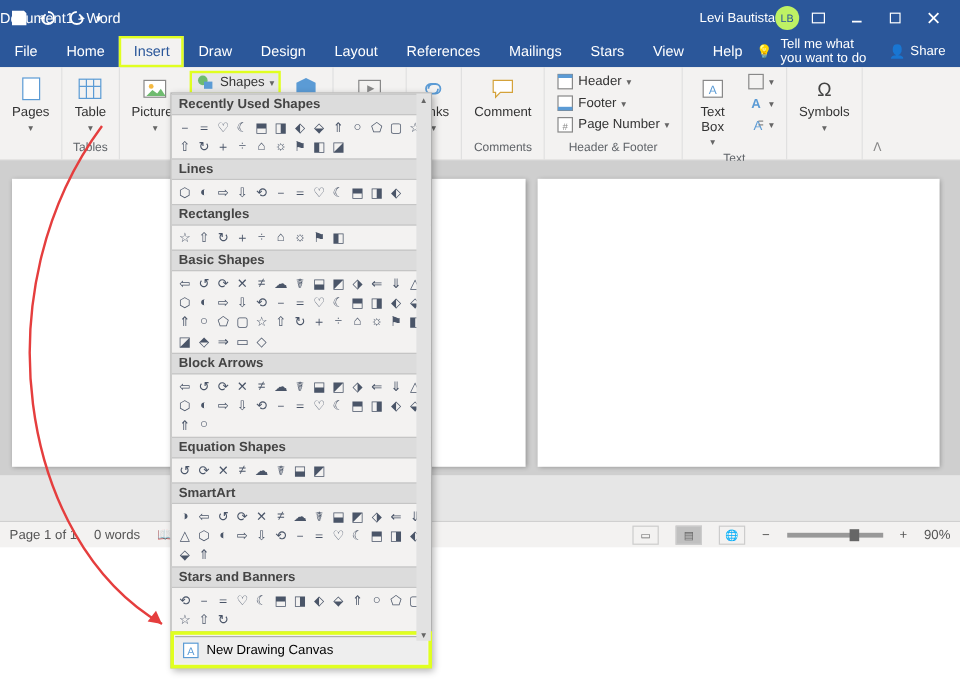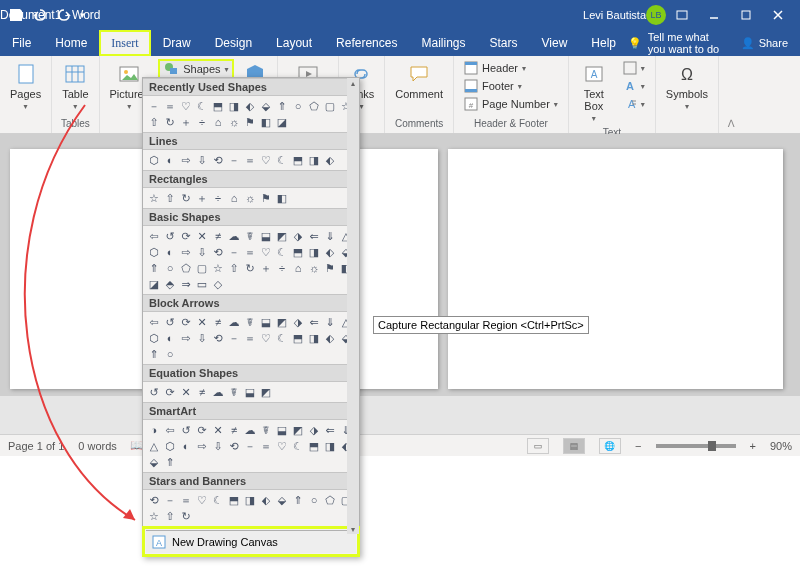--- a/index.html
+++ b/index.html
@@ -2,25 +2,25 @@
 <html><head>
 <meta charset="utf-8">
 <style>
   * { box-sizing: border-box; margin: 0; padding: 0; font-family: "Segoe UI", sans-serif; }
   body { background: #e6e6e6; width: 800px; height: 567px; overflow: hidden; position: relative; }
   .titlebar { background: #2b579a; height: 30px; display: flex; align-items: center; color: #fff; font-size: 12px; position: relative; }
   .qat { display: flex; gap: 8px; padding: 0 8px; align-items: center; }
   .qat-icon { width: 16px; height: 16px; fill: #fff; cursor: pointer; }
   .title-center { position: absolute; left: 0; right: 0; pointer-events: none; }
   .title-right { margin-left: auto; display: flex; align-items: center; gap: 0; padding-right: 6px; }
-  .avatar { width: 20px; height: 20px; border-radius: 50%; background: #84cc16; color: #2b579a; font-size: 9px; display: flex; align-items: center; justify-content: center; }
+  .avatar { width: 20px; height: 20px; border-radius: 50%; background: #bef264; color: #2b579a; font-size: 9px; display: flex; align-items: center; justify-content: center; }
   .win-btn { width: 32px; height: 20px; display: flex; align-items: center; justify-content: center; cursor: pointer; }
   .ribbon-tabs { background: #2b579a; height: 26px; display: flex; align-items: stretch; color: #fff; font-size: 12px; }
   .ribbon-tab { padding: 0 12px; display: flex; align-items: center; cursor: pointer; }
-  .ribbon-tab.active { background: #f3f2f1; color: #2b579a; font-family: Liberation Serif, serif; }
+  .ribbon-tab.active { background: #f3f2f1; color: #2b579a; }
   .ribbon-tab.highlight { outline: 2px solid #e0ff20; outline-offset: -2px; }
   .tell-me { flex: 1; display: flex; align-items: center; gap: 6px; font-size: 11px; }
   .share { padding: 0 12px; display: flex; align-items: center; gap: 4px; font-size: 11px; }
   .ribbon { background: #f3f2f1; height: 78px; display: flex; border-bottom: 1px solid #d0d0d0; }
   .ribbon-group { display: flex; flex-direction: column; padding: 4px 6px; border-right: 1px solid #e0e0e0; }
   .ribbon-group-body { flex: 1; display: flex; align-items: flex-start; gap: 6px; }
   .ribbon-group-label { font-size: 10px; color: #5f6368; text-align: center; padding-top: 2px; }
   .big-btn { display: flex; flex-direction: column; align-items: center; gap: 2px; font-size: 11px; color: #333; cursor: pointer; padding: 2px 4px; }
   .big-btn svg { width: 24px; height: 24px; }
   .small-btn { display: flex; align-items: center; gap: 4px; font-size: 11px; color: #333; cursor: pointer; padding: 1px 4px; }
@@ -300,21 +300,20 @@
     </div>
     <div class="ribbon-group-label">&nbsp;</div>
   </div>
 
   <div class="ribbon-collapse">ᐱ</div>
 </div>
 
 <div class="work-area">
   <div class="page"></div>
   <div class="page2"></div>
-  <div class="tooltip">Capture Rectangular Region &lt;Ctrl+PrtSc&gt;</div>
 </div>
 
 <div class="statusbar">
   <span>Page 1 of 1</span>
   <span>0 words</span>
   <span>📖</span>
   <div class="spacer"></div>
   <div class="view-btn">▭</div>
   <div class="view-btn active">▤</div>
   <div class="view-btn">🌐</div>

